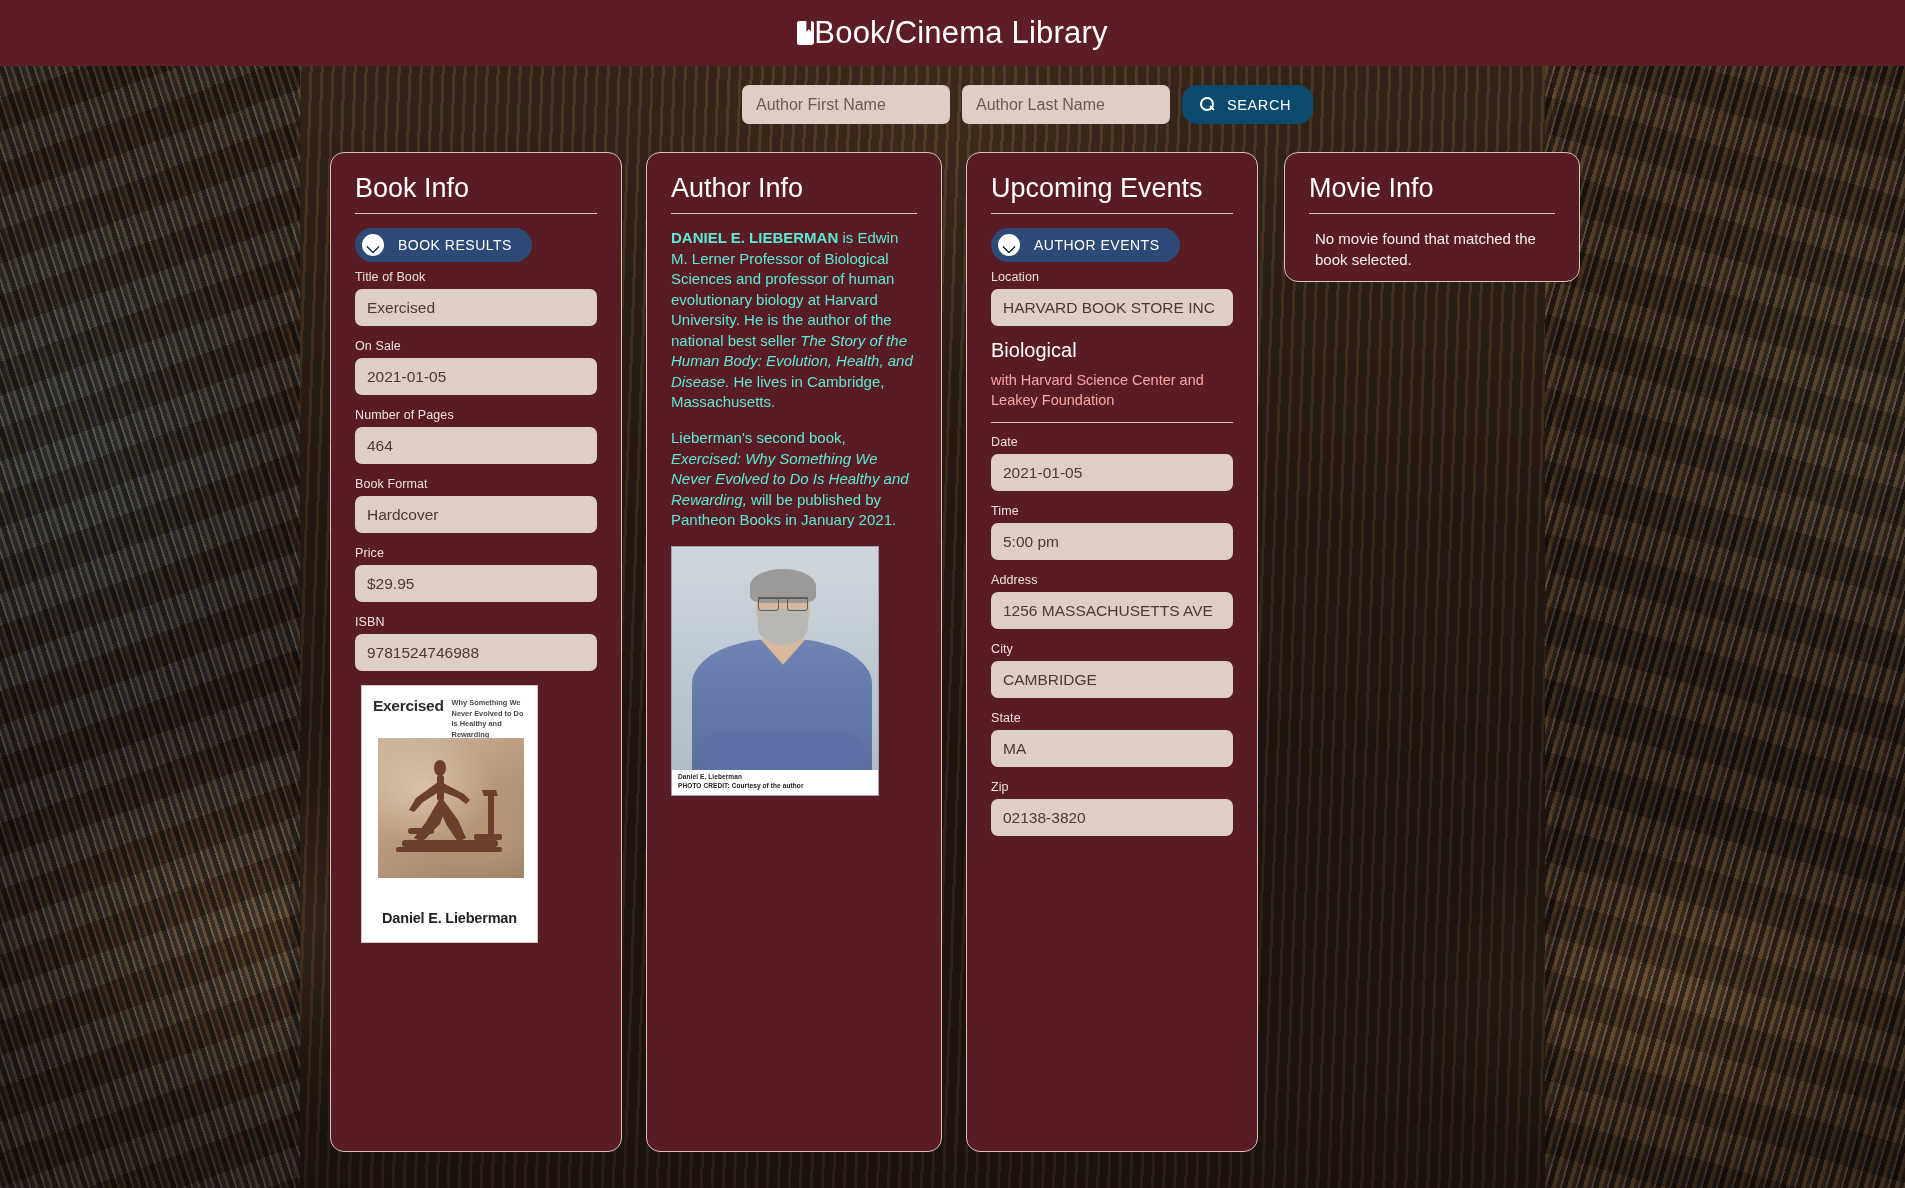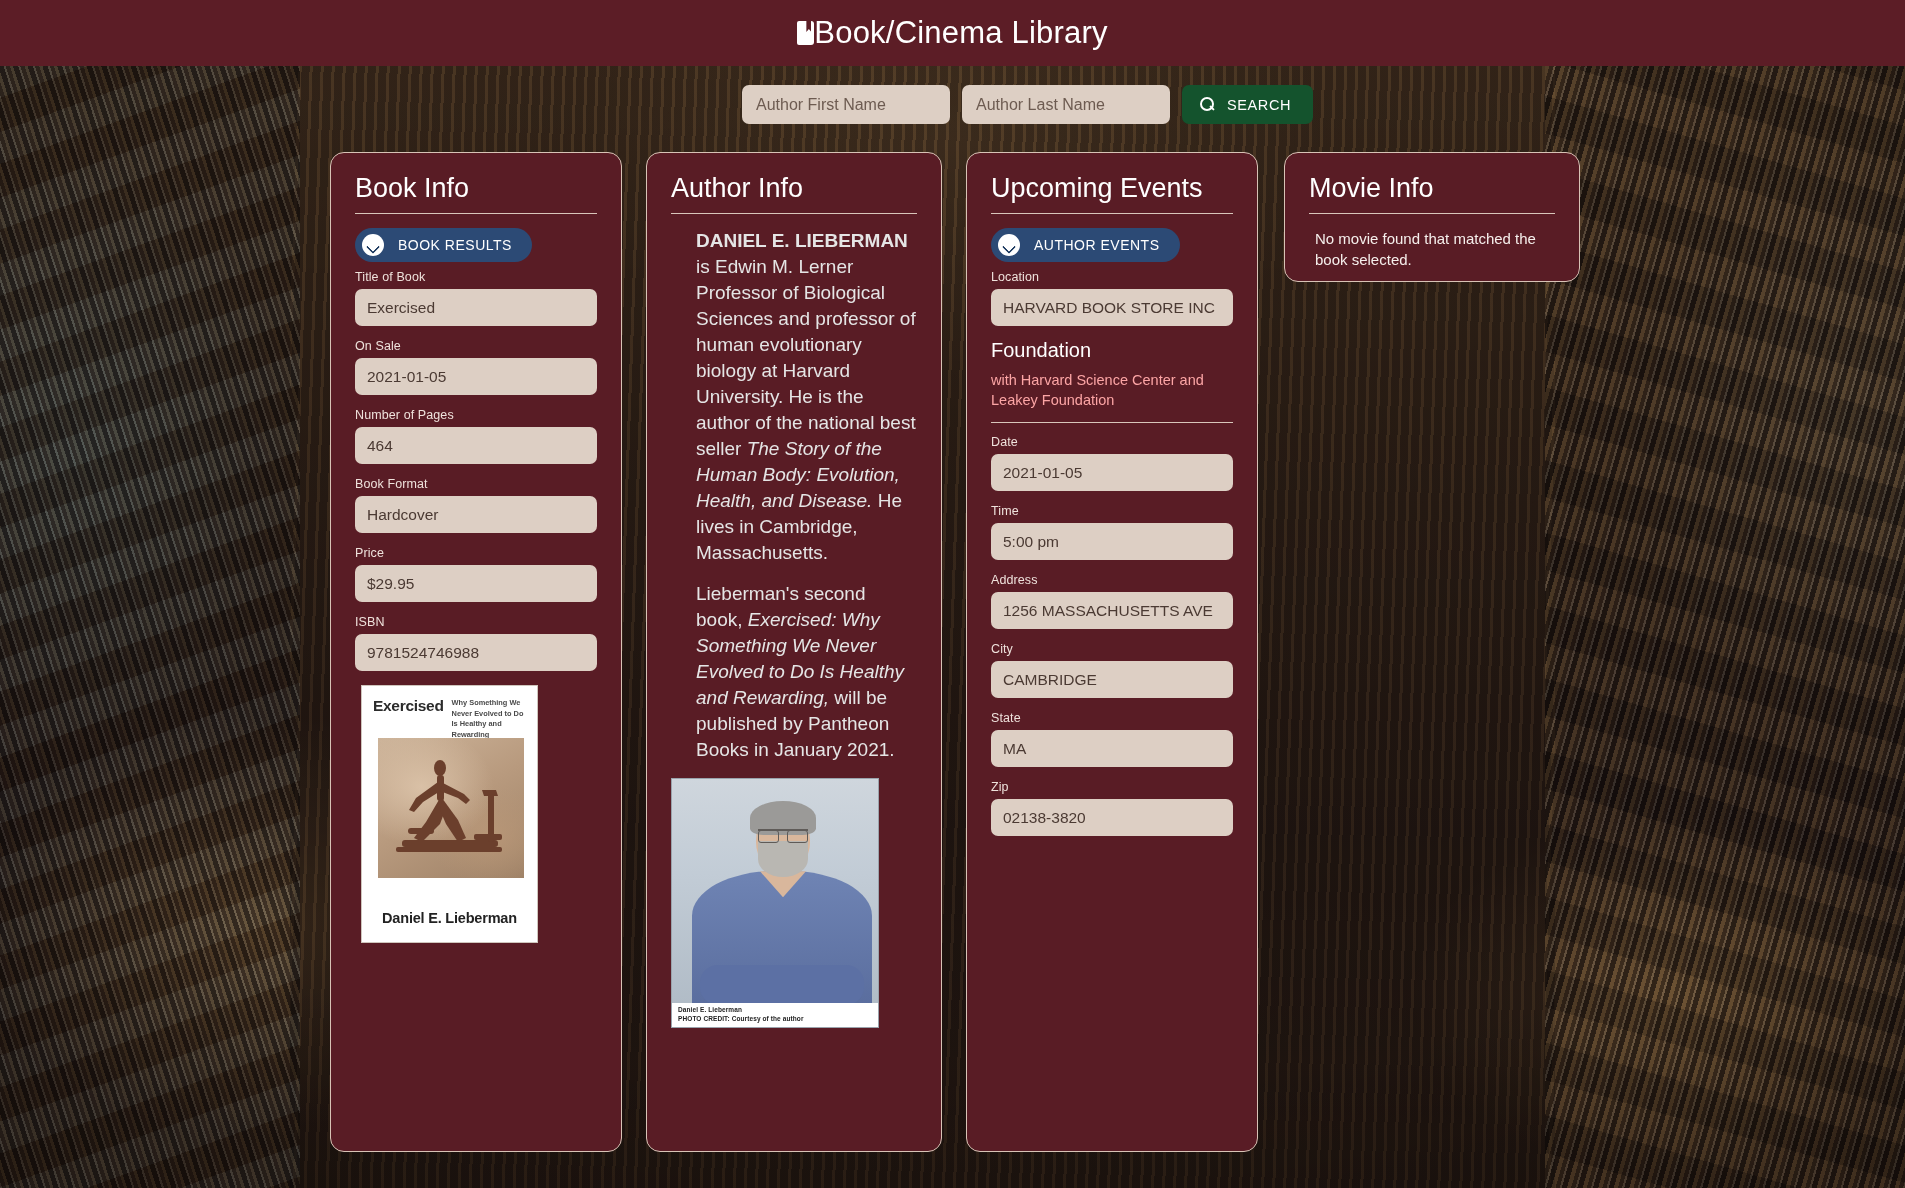--- a/index.html
+++ b/index.html
@@ -98,21 +98,21 @@
   }
   .search-input {
     width: 208px; height: 39px; border: none; outline: none;
     background: #ddcfc4; border-radius: 7px;
     padding: 2px 14px; font-size: 16px; color: #5a4a43;
     font-family: "Liberation Sans", sans-serif;
   }
   .search-input::placeholder { color: #6d5b51; }
   #search-button {
     height: 39px; border: none; cursor: pointer;
-    background: #14532d; color: #fff; border-radius: 7px;
+    background: #0c4a6e; color: #fff; border-radius: 15px;
     padding: 0 22px 0 18px; display: flex; align-items: center; gap: 12px;
     font-size: 14.5px; letter-spacing: .6px;
     font-family: "Liberation Sans", sans-serif;
   }
   .magnifier { width: 15px; height: 15px; position: relative; display:inline-block; }
   .magnifier::before {
     content: ""; position: absolute; left: 0; top: 0;
     width: 10px; height: 10px; border: 2px solid #fff; border-radius: 50%;
   }
   .magnifier::after {
@@ -168,21 +168,21 @@
     font-size: 12.5px; color: #efe2dc; margin-bottom: 5px; letter-spacing: .1px;
   }
   .field-value {
     background: #ddcfc4; border: none; outline: none; width: 100%;
     height: 37px; border-radius: 7px; padding: 0 12px;
     font-size: 15.5px; color: #4b3a33;
     font-family: "Liberation Sans", sans-serif;
   }
 
   
-  .bio { font-size: 19px; line-height: 1.37; color: #e5e5e5; margin-left: 25px; }
+  .bio { font-size: 15px; line-height: 1.37; color: #5eead4; }
   .bio p { margin-bottom: 15px; }
   .bio .name { font-weight: bold; }
   .bio em { font-style: italic; }
 
   
   .author-photo {
     width: 208px; height: 250px; margin-top: 2px;
     background:
       linear-gradient(180deg,#cfd6dd 0%, #c2ccd6 38%, #aeb9c4 100%);
     position: relative; overflow: hidden;
@@ -391,21 +391,21 @@
   <button class="pill-button">
     <span class="circle"></span>
     <span>AUTHOR EVENTS</span>
   </button>
 
   <div class="field">
     <div class="field-label">Location</div>
     <input class="field-value" readonly="" value="HARVARD BOOK STORE INC" style="">
   </div>
 
-  <div class="desc-head">Foundation</div>
+  <div class="desc-head">Biological</div>
   <div class="desc-body">with Harvard Science Center and Leakey Foundation</div>
   <div class="desc-rule"></div>
 
   <div class="field">
     <div class="field-label">Date</div>
     <input class="field-value" readonly="" value="2021-01-05" style="">
   </div>
   <div class="field">
     <div class="field-label">Time</div>
     <input class="field-value" readonly="" value="5:00 pm" style="">

